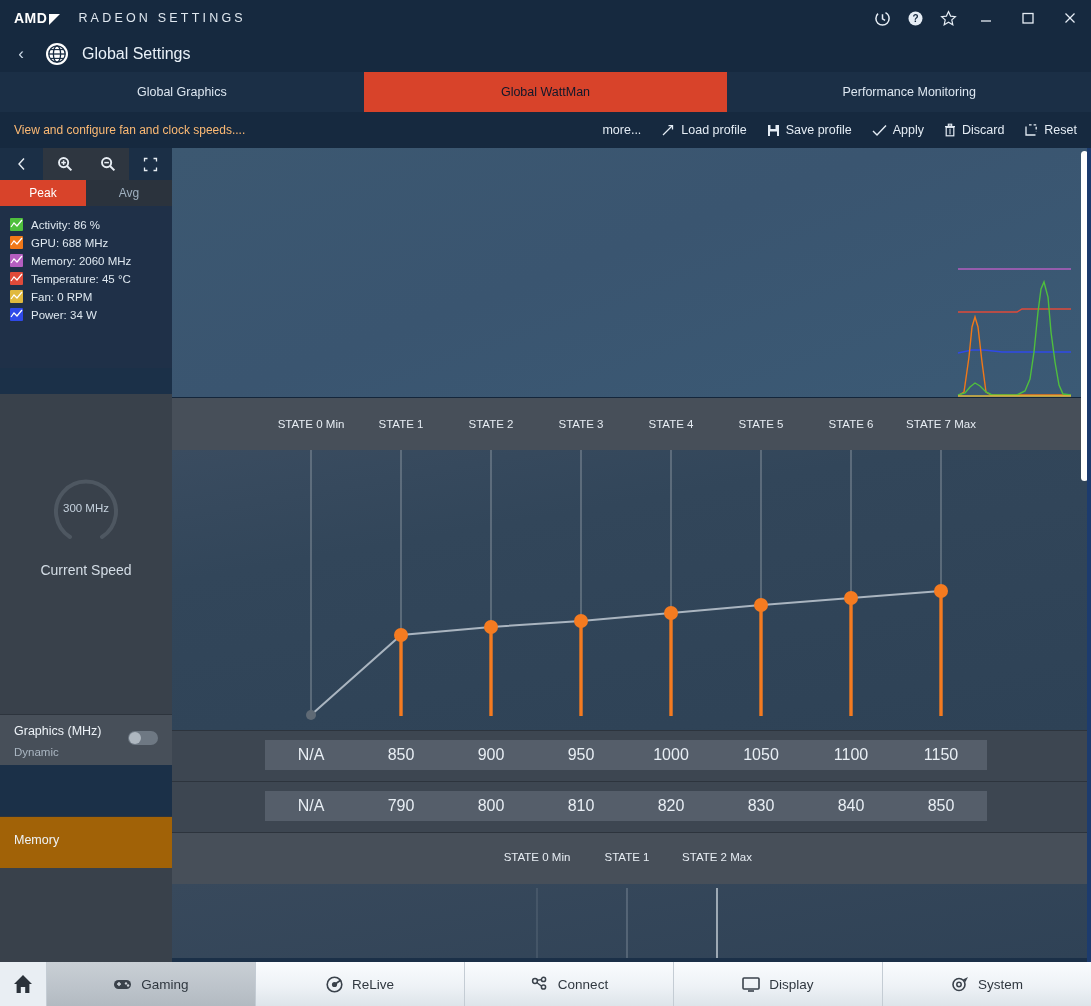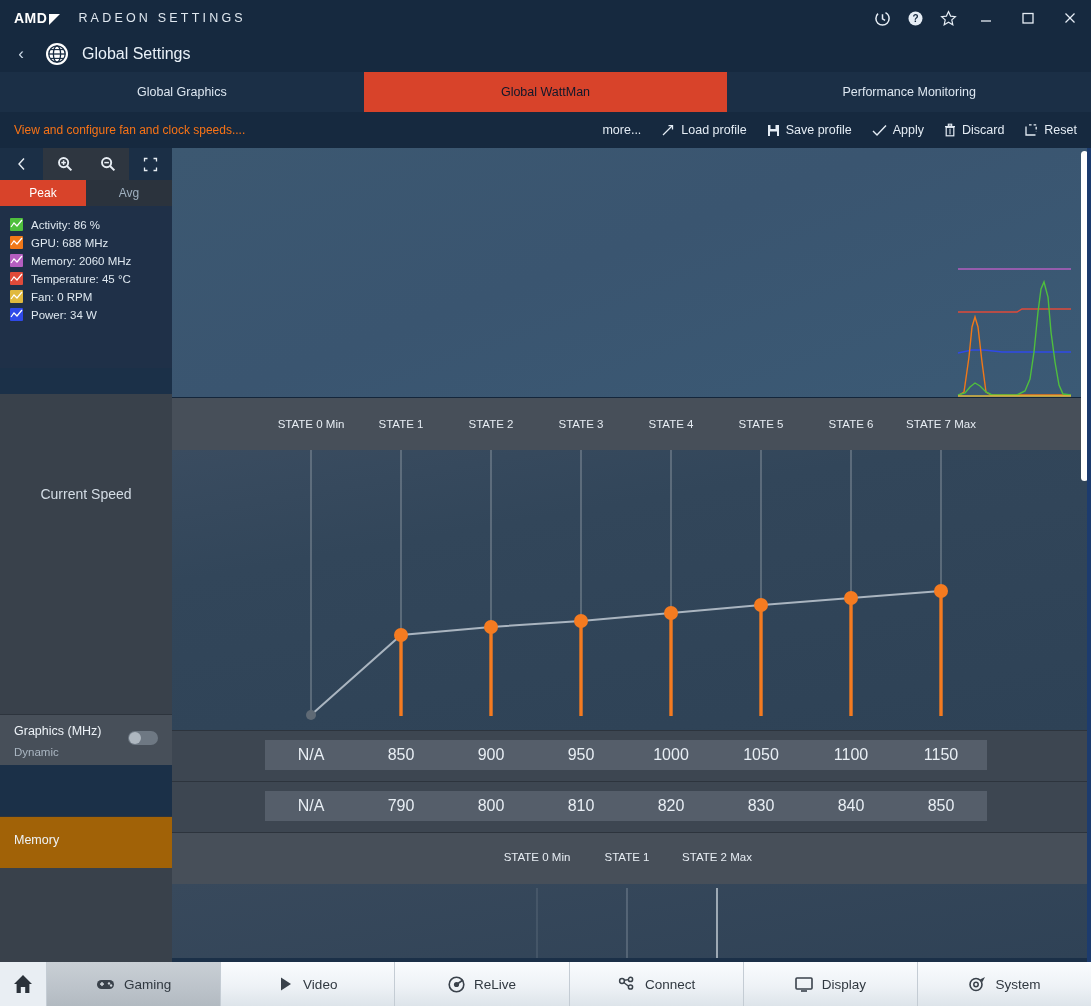--- a/index.html
+++ b/index.html
@@ -50,21 +50,21 @@
     flex: 1; display: flex; align-items: center; justify-content: center;
     font-size: 12.5px; color: #dde7f1; background: #1b2f46;
   }
   .tab.active { background: #d8432a; color: #0f172a; }
 
   
   .subbar {
     height: 36px; background: #16293f; display: flex; align-items: center;
     padding: 0 14px 0 14px; gap: 0;
   }
-  .subbar-desc { color: #f97316; font-size: 12px; flex: 1; }
+  .subbar-desc { color: #fdba74; font-size: 12px; flex: 1; }
   .tool { display: flex; align-items: center; gap: 6px; color: #e4ecf4; font-size: 12.5px; margin-left: 20px; }
   .tool svg { display: block; }
 
   
   .body { position: relative; height: 818px; overflow: hidden; }
 
   
   .rail { position: absolute; left: 0; top: 0; width: 172px; height: 100%; }
   .rail-tools { height: 32px; display: flex; background: #2e3640; }
   .rt { flex: 1; display: flex; align-items: center; justify-content: center; color: #e8eef4; }
@@ -378,20 +378,26 @@
           <span class="lg-sw" style="background:#2f49e8">
               <svg width="13" height="13">
                 <polyline points="1,9 4,5 7,8 12,2" fill="none" stroke="#ffffff" stroke-width="1.2"></polyline>
               </svg>
             </span>
           <span class="lg-txt">Power: 34 W</span>
         </div>
       </div>
 
       <div class="gauge-wrap">
+        <div class="gauge">
+          <svg width="76" height="76" viewBox="0 0 76 76">
+            <path d="M22 67 A30 30 0 1 1 54 67" fill="none" stroke="#4e5761" stroke-width="4" stroke-linecap="round"></path>
+          </svg>
+          <div class="gauge-val">300 MHz</div>
+        </div>
         <div class="gauge-lbl">Current Speed</div>
       </div>
 
       <div class="row-lbl" style="top:566px;height:51px;">
         <div class="t1">Graphics (MHz)</div>
         <div class="t2">Dynamic</div>
         <div class="toggle off">
             <span class="knob"></span>
           </div>
       </div>
@@ -514,28 +520,20 @@
             <rect x="4" y="6.3" width="4" height="1.5" fill="#cfd5db"></rect>
             <rect x="5.25" y="5.05" width="1.5" height="4" fill="#cfd5db"></rect>
             <circle cx="13" cy="6.4" r="1.2" fill="#cfd5db"></circle>
             <circle cx="15.1" cy="8.5" r="1.2" fill="#cfd5db"></circle>
           </svg>
       </span>
       <span>Gaming</span>
     </div>
     <div class="bn">
       <span>
-        <svg width="16" height="16" viewBox="0 0 16 16">
-            <path d="M3 1.6l10 6.4-10 6.4z" fill="#3a424b"></path>
-          </svg>
-      </span>
-      <span>Video</span>
-    </div>
-    <div class="bn">
-      <span>
         <svg width="17" height="17" viewBox="0 0 17 17">
             <circle cx="8.5" cy="8.5" r="7.3" fill="none" stroke="#3a424b" stroke-width="1.6"></circle>
             <circle cx="8.5" cy="8.5" r="2.6" fill="#3a424b"></circle>
             <path d="M8.5 8.5 L15 4" stroke="#3a424b" stroke-width="1.6"></path>
           </svg>
       </span>
       <span>ReLive</span>
     </div>
     <div class="bn">
       <span>

